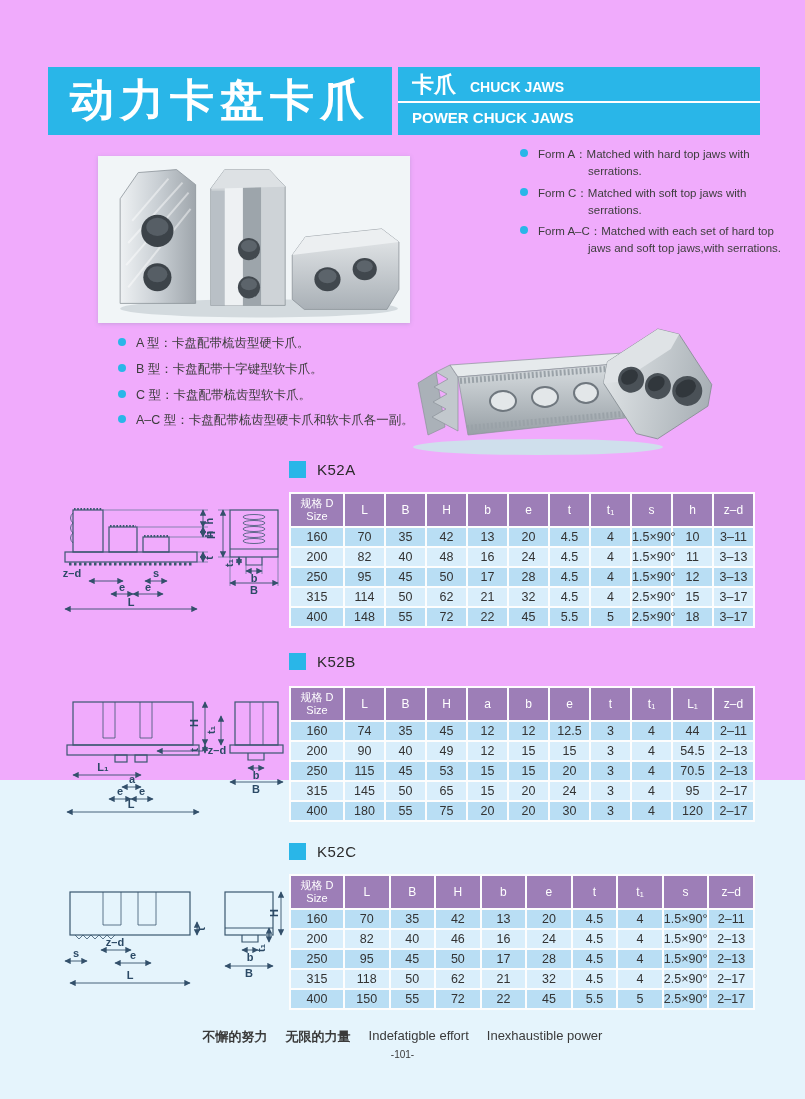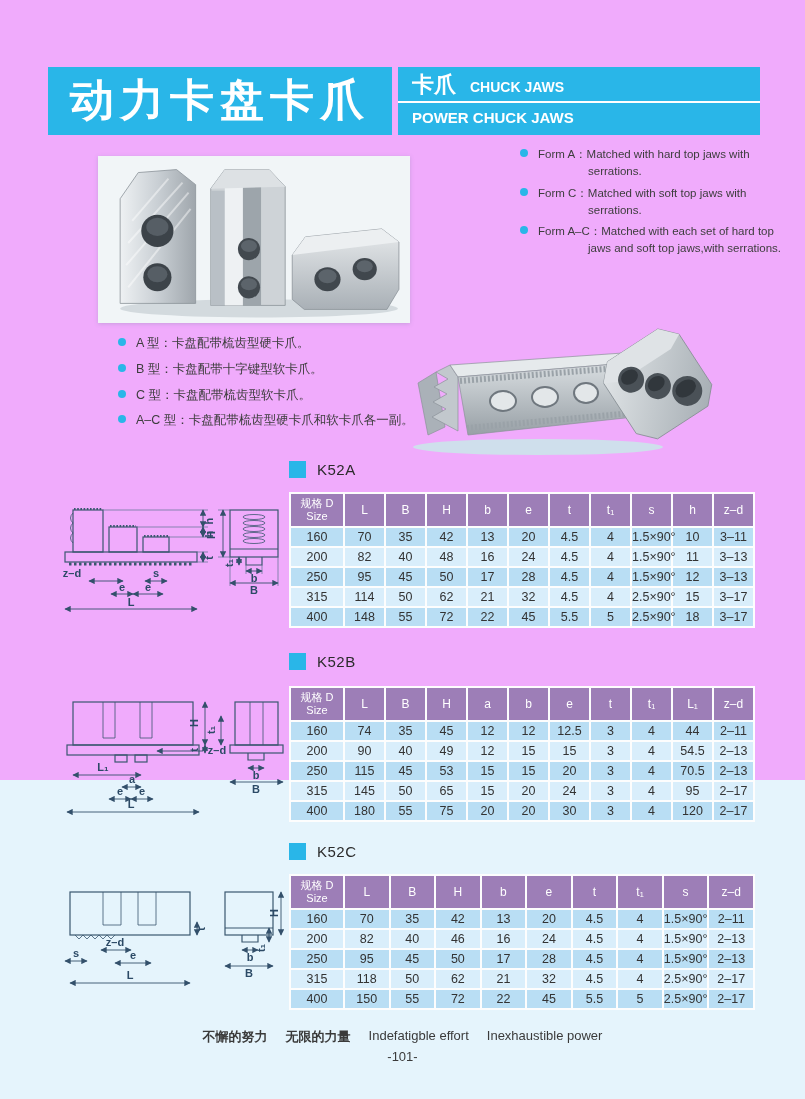--- a/index.html
+++ b/index.html
@@ -56,21 +56,21 @@
   .dim1{stroke:#33506b;stroke-width:.9;marker-end:url(#arr);}
   .teeth{stroke:#3a576f;stroke-width:3;stroke-dasharray:2.5 2.5;}
   .ser{stroke:#3a576f;stroke-width:2;stroke-dasharray:1.6 1.6;}
   .dl{font:bold 11px "Liberation Sans",sans-serif;fill:#2c4a66;}
 
   
   .footer1{position:absolute;left:0;top:1028px;width:100%;display:flex;
            justify-content:center;gap:18px;font-size:13px;color:#3a3a3a;}
   .footer1 .cn{font-weight:bold;}
   .footer2{position:absolute;left:0;top:1049px;width:100%;text-align:center;
-           font-size:13px;color:#3a3a3a;}
+           font-size:10px;color:#3a3a3a;}
 </style>
 </head>
 <body>
 
 <svg width="0" height="0" style="position:absolute" aria-hidden="true">
   <defs>
     <marker id="arr" viewBox="0 0 10 10" refX="9" refY="5" markerWidth="7" markerHeight="7" orient="auto-start-reverse">
       <path d="M0,0L10,5L0,10z" fill="#33506b"></path>
     </marker>
   </defs>

